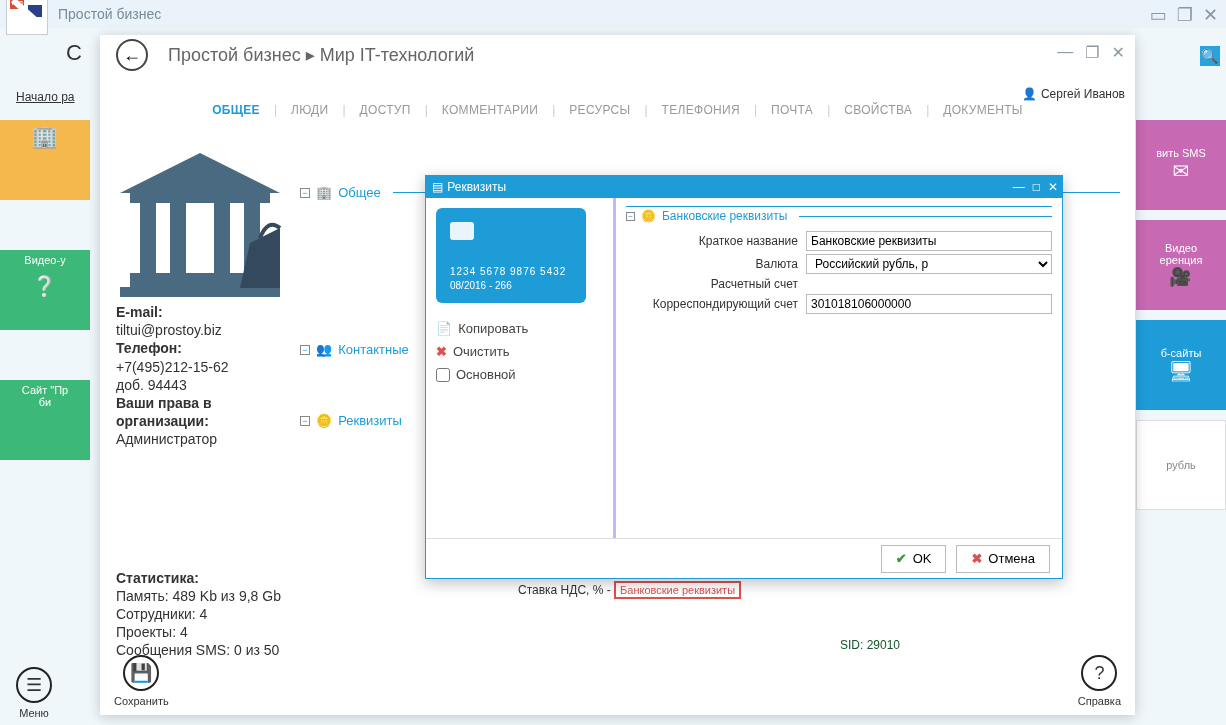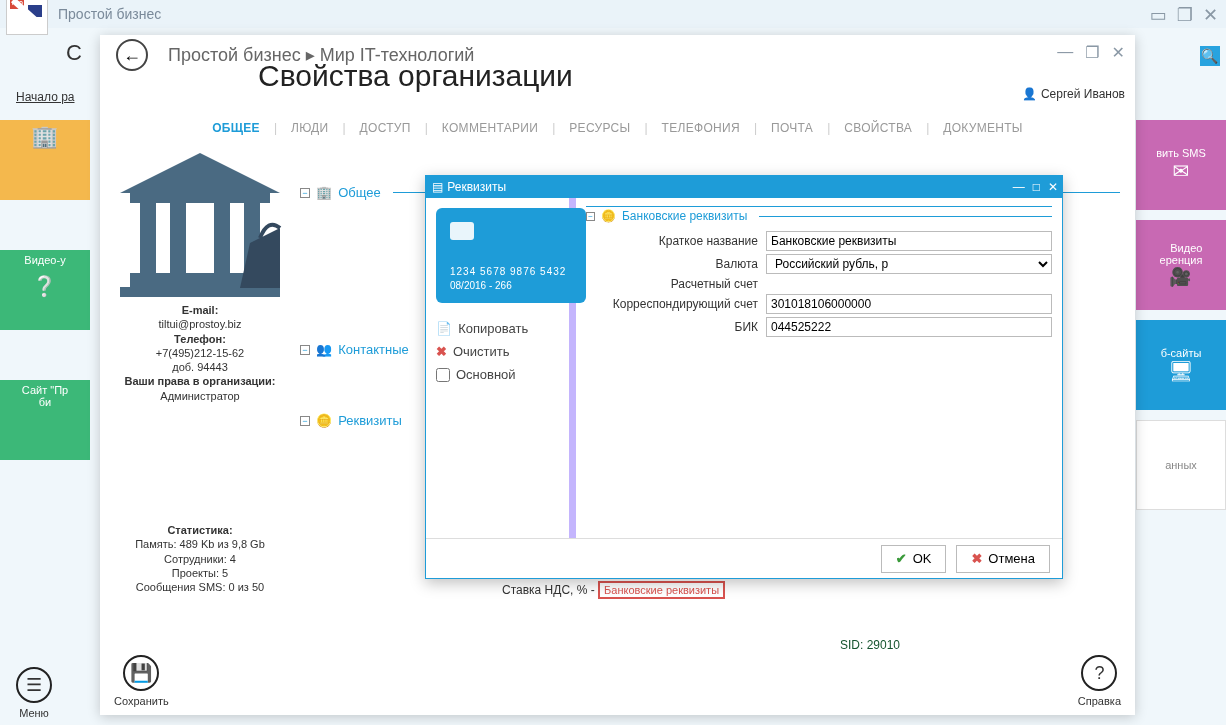--- a/index.html
+++ b/index.html
@@ -34,53 +34,53 @@
 .user-badge { position:absolute; right: 10px; top: 52px; font-size:12px; color:#333; display:flex; align-items:center; gap:4px;}
 
 .tabs-row { margin-top: 28px; display:flex; gap: 14px; justify-content:center; font-size:12px; color:#999;}
 .tabs-row .tab { cursor:pointer; letter-spacing: 0.3px;}
 .tabs-row .tab.active { color:#1e9cd8; font-weight:600;}
 .tabs-row .sep { color:#ccc;}
 
 
 .left-col { position:absolute; left: 0; top: 100px; width: 200px; padding: 8px; }
 .icon-bank { width: 180px; height: 160px; margin: 0 auto; }
-.info-block { text-align: center; font-size: 11px; color:#333; padding: 0 8px;}
+.info-block { text-align: left; font-size: 14px; color:#333; padding: 0 8px;}
 .info-block .lbl { font-weight:bold; }
 .info-block div { line-height: 1.3; }
 
 
 .center-area { position:absolute; left: 200px; top: 140px; width: 820px;}
 .group-hdr { display:flex; align-items:center; gap:6px; color:#1e9cd8; font-size:13px; margin: 10px 0 6px 0;}
 .group-hdr .toggle { width:10px; height:10px; border:1px solid #888; font-size:9px; display:flex; align-items:center; justify-content:center; background:#fff;}
 .group-body { margin-left: 60px; font-size:12px; color:#333;}
 .group-body .row { display:flex; margin: 4px 0; }
 .group-body .row .lab { width: 130px; text-align:right; color:#333; }
 
 .sid-row { position:absolute; left: 740px; top: 588px; font-size:12px; color:#14532d;margin-top:15px;}
-.vat-row { position:absolute; left: 402px; top: 548px; font-size:12px; color:#333;}
+.vat-row { position:absolute; left: 418px; top: 548px; font-size:12px; color:#333;}
 .bank-req-box { border: 2px solid #d9534f; color:#d9534f; padding: 1px 4px; font-size:11px; }
 
 
 .bottom-btn { position:absolute; bottom: 8px; text-align:center; font-size:11px; color:#333;}
 .bottom-btn .circle { width: 36px; height: 36px; border: 2px solid #222; border-radius:50%; margin:0 auto 4px auto; display:flex;align-items:center;justify-content:center; font-size:18px; cursor:pointer;}
 .bottom-save { left: 14px; }
 .bottom-help { right: 14px; }
 
 
 .outer-menu { position:absolute; left: 16px; bottom: 6px; text-align:center; font-size:11px; color:#333;}
 .outer-menu .circle { width: 36px; height: 36px; border: 2px solid #222; border-radius:50%; margin:0 auto 4px auto; display:flex;align-items:center;justify-content:center; font-size:18px; cursor:pointer;}
 
 
 .sub-dialog { position:absolute; left: 425px; top: 175px; width: 638px; height: 404px; background:#fff; border: 1px solid #1e9cd8; box-shadow: 0 4px 14px rgba(0,0,0,0.25);}
 .sub-titlebar { height: 22px; background:#1e9cd8; color:#fff; font-size:12px; display:flex; align-items:center; padding: 0 6px; position:relative;}
 .sub-titlebar .ctrls { position:absolute; right: 4px; display:flex; gap:8px; font-size:12px;}
 .sub-titlebar .ctrls div { cursor:pointer;}
 .sub-body { display:flex; height: calc(100% - 62px);}
-.sub-left { width: 150px; padding: 10px; border-right: 7px solid #c4b5fd;}
+.sub-left { width: 190px; padding: 10px; border-right: 3px solid #c4b5fd;}
 .card { width: 150px; height: 95px; background:#1e9cd8; border-radius:6px; color:#fff; padding: 10px; position:relative; font-size:11px;}
 .card-chip { position:absolute; top:14px; left:14px; width:24px; height:18px; background:#fff; border-radius:3px; opacity:0.9;}
 .card-num { position:absolute; bottom: 26px; left:14px; letter-spacing:1px; font-size:10px;}
 .card-date { position:absolute; bottom: 12px; left:14px; font-size:10px;}
 .sub-actions { margin-top: 18px; font-size: 13px; color:#444;}
 .sub-actions .act { display:flex; align-items:center; gap:6px; margin: 8px 0; cursor:pointer;}
 .sub-actions .copy-icon { color:#4a4;}
 .sub-actions .clear-icon { color:#d9534f; font-weight:bold;}
 .sub-actions input[type=checkbox] { width:14px; height:14px;}
 .sub-right { flex:1; padding: 8px 10px;}
@@ -138,30 +138,30 @@
     <span style="white-space:pre-line;">Сайт "Пр
 би</span>
   </div>
 
   <div class="right-tiles">
     <div class="rtile magenta">
         <span>вить SMS</span>
         <div style="font-size:20px;">✉</div>
       </div>
     <div class="rtile magenta">
-        <span style="white-space:pre-line;text-align:right;">Видео
+        <span style="white-space:pre-line;">Видео
 еренция</span>
         <div style="font-size:18px;">🎥</div>
       </div>
     <div class="rtile blue">
         <span>б-сайты</span>
         <div style="font-size:20px;">🖥</div>
       </div>
     <div class="rtile" style="background:#fff;color:#888;border:1px solid #ddd;">
-        <span>анных</span>
+        <span>рубль</span>
       </div>
   </div>
 
   <div class="outer-menu">
     <div class="circle">☰</div>
     <span>Меню</span>
   </div>
 </div>
 
 <div class="modal">
@@ -171,21 +171,20 @@
       <span>Простой бизнес</span>
       <span> ▸ </span>
       <span>Мир IT-технологий</span>
     </div>
     <div class="modal-ctrls">
       <div>—</div>
       <div>❐</div>
       <div>✕</div>
     </div>
   </div>
-  <div class="modal-title">Свойства организации</div>
   <div class="user-badge">
     <span>👤</span>
     <span>Сергей Иванов</span>
   </div>
 
   <div class="tabs-row" id="tabs-row">
       <span class="tab active">ОБЩЕЕ</span>
       <span class="sep">|</span>
       <span class="tab">ЛЮДИ</span>
       <span class="sep">|</span>
@@ -224,21 +223,21 @@
       <div>tiltui@prostoy.biz</div>
       <div class="lbl">Телефон:</div>
       <div>+7(495)212-15-62</div>
       <div>доб. 94443</div>
       <div class="lbl">Ваши права в организации:</div>
       <div>Администратор</div>
       <div style="height:120px;"></div>
       <div class="lbl">Статистика:</div>
       <div>Память: 489 Kb из 9,8 Gb</div>
       <div>Сотрудники: 4</div>
-      <div>Проекты: 5</div>
+      <div>Проекты: 4</div>
       <div>Сообщения SMS: 0 из 50</div>
     </div>
   </div>
 
   <div class="center-area">
     <div class="group-hdr">
       <span class="toggle">−</span>
       <span style="color:#1e9cd8;">🏢</span>
       <span>Общее</span>
       <span style="flex:1;border-top:1px solid #1e9cd8;margin-left:6px;"></span>
@@ -333,24 +332,20 @@
         <select>
           <option>Российский рубль, р</option>
         </select>
       </div>
       <div class="fr">
         <div class="flab">Расчетный счет</div>
       </div>
       <div class="fr">
         <div class="flab">Корреспондирующий счет</div>
         <input type="text" value="301018106000000" style="">
-      </div>
-      <div class="fr">
-        <div class="flab">БИК</div>
-        <input type="text" value="044525222" style="">
       </div>
     </div>
   </div>
   <div class="sub-footer">
     <button>
         <span class="ok-icon">✔</span>
         <span>OK</span>
       </button>
     <button>
         <span class="cancel-icon">✖</span>

